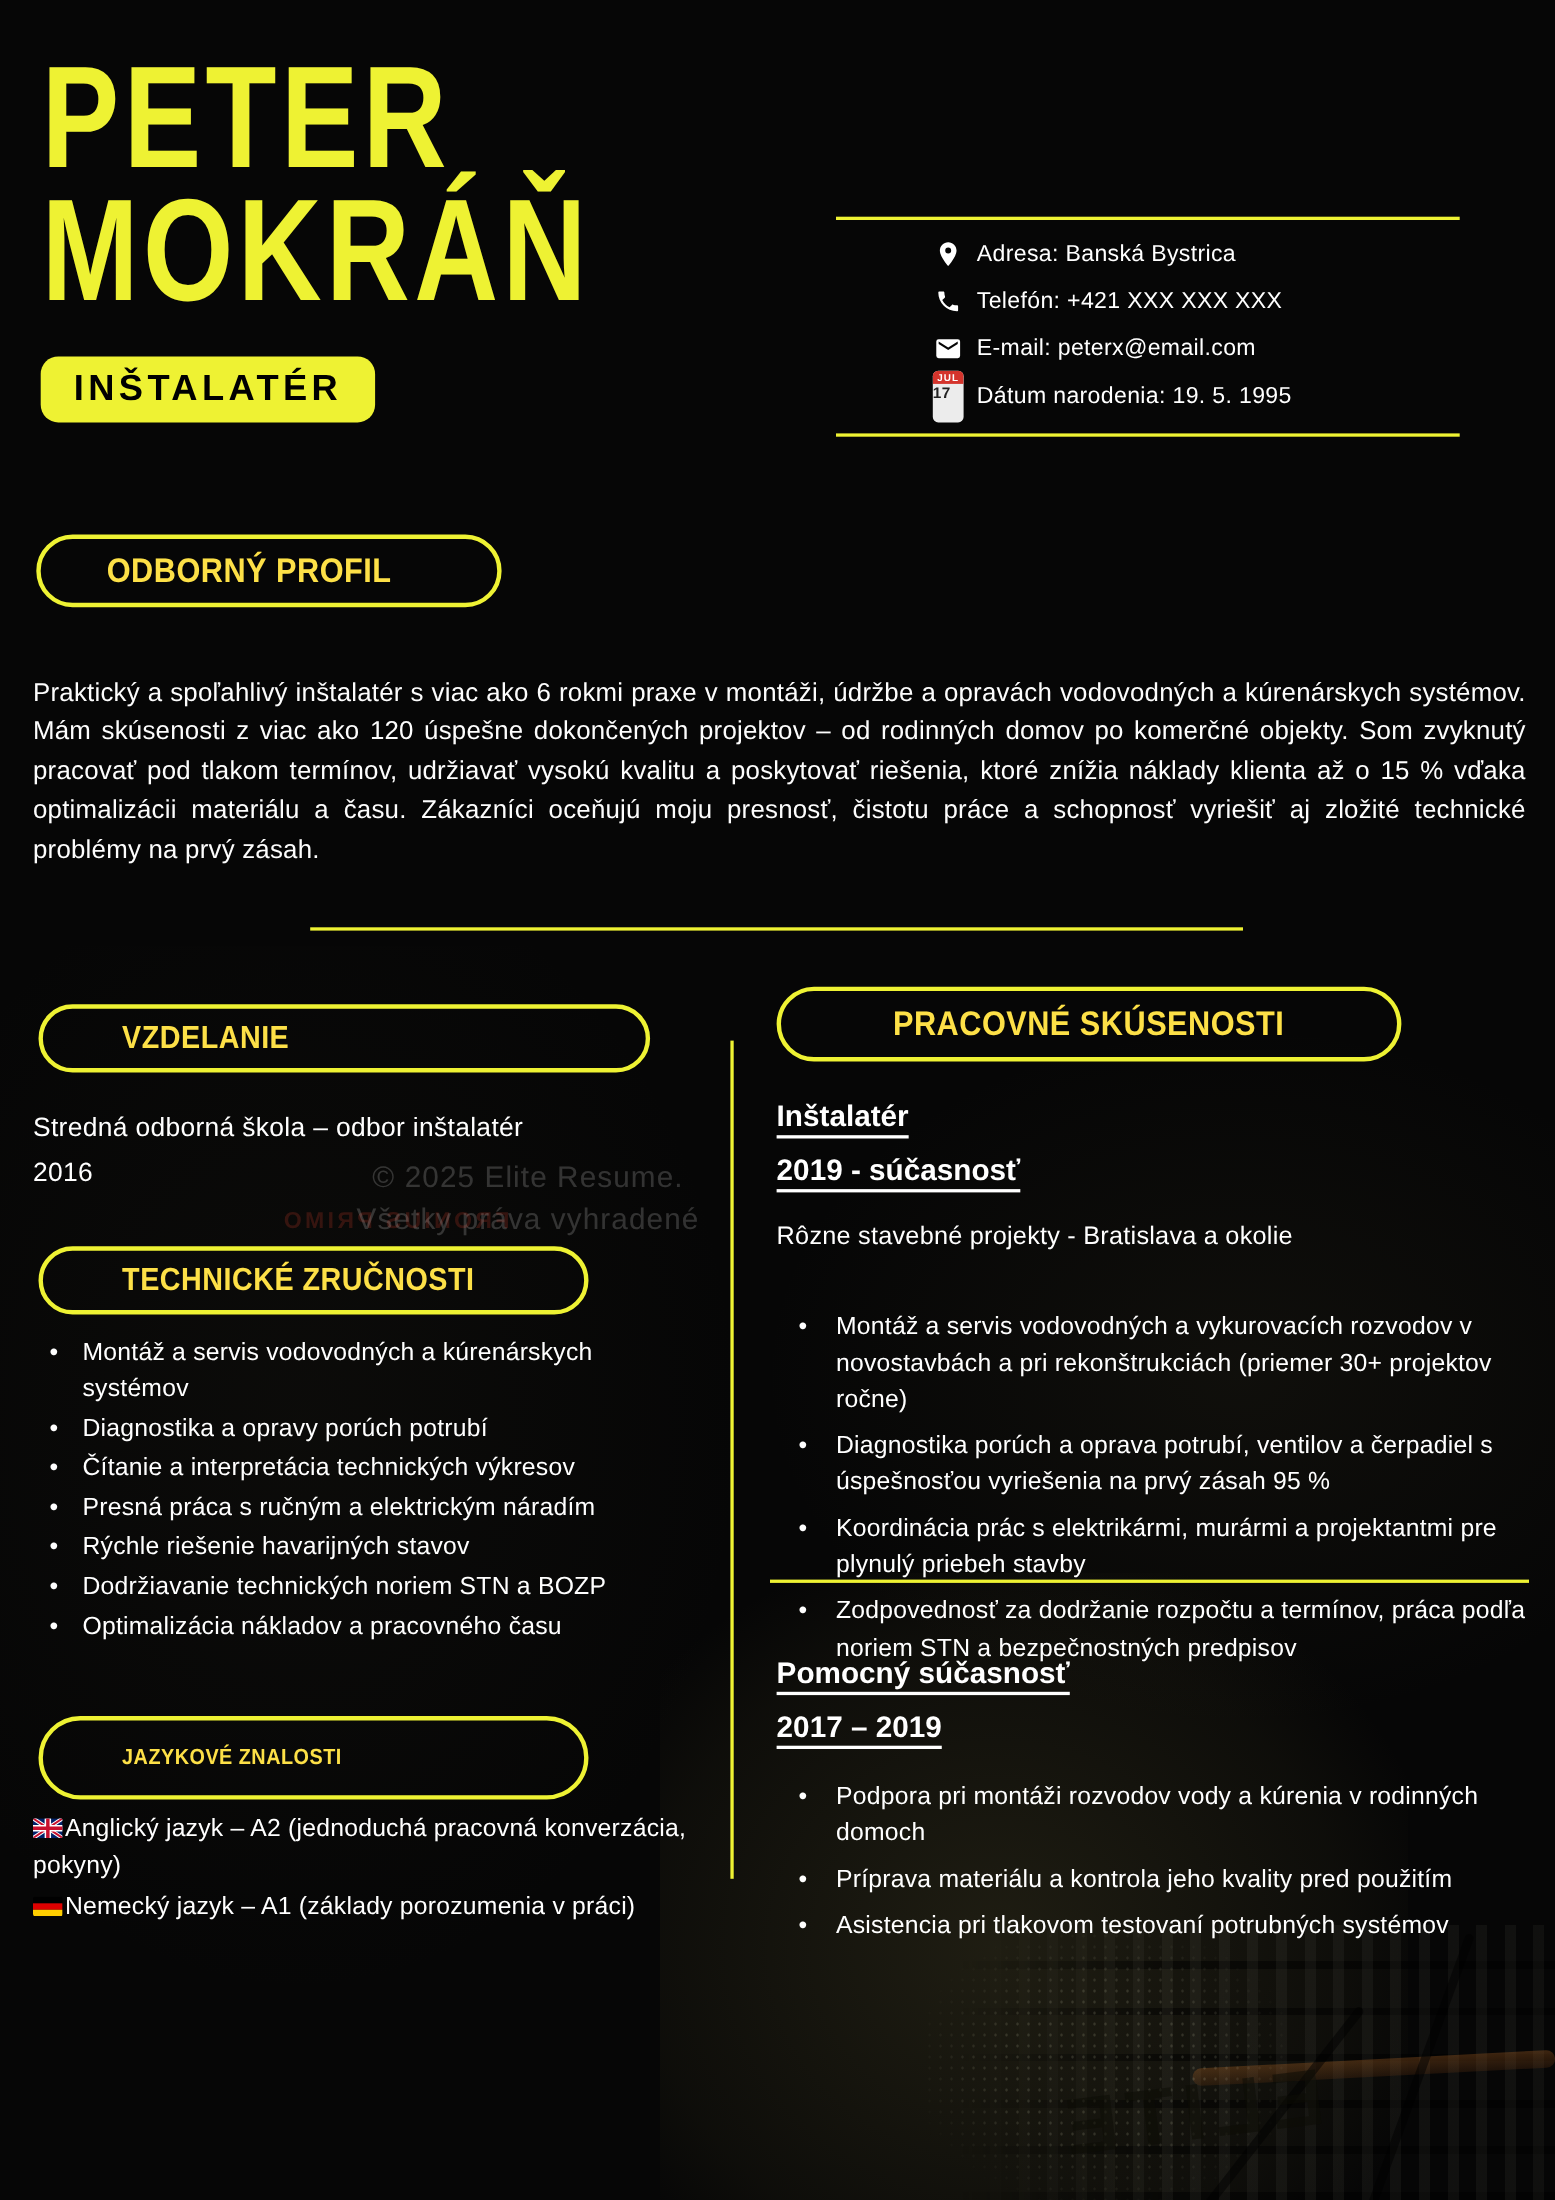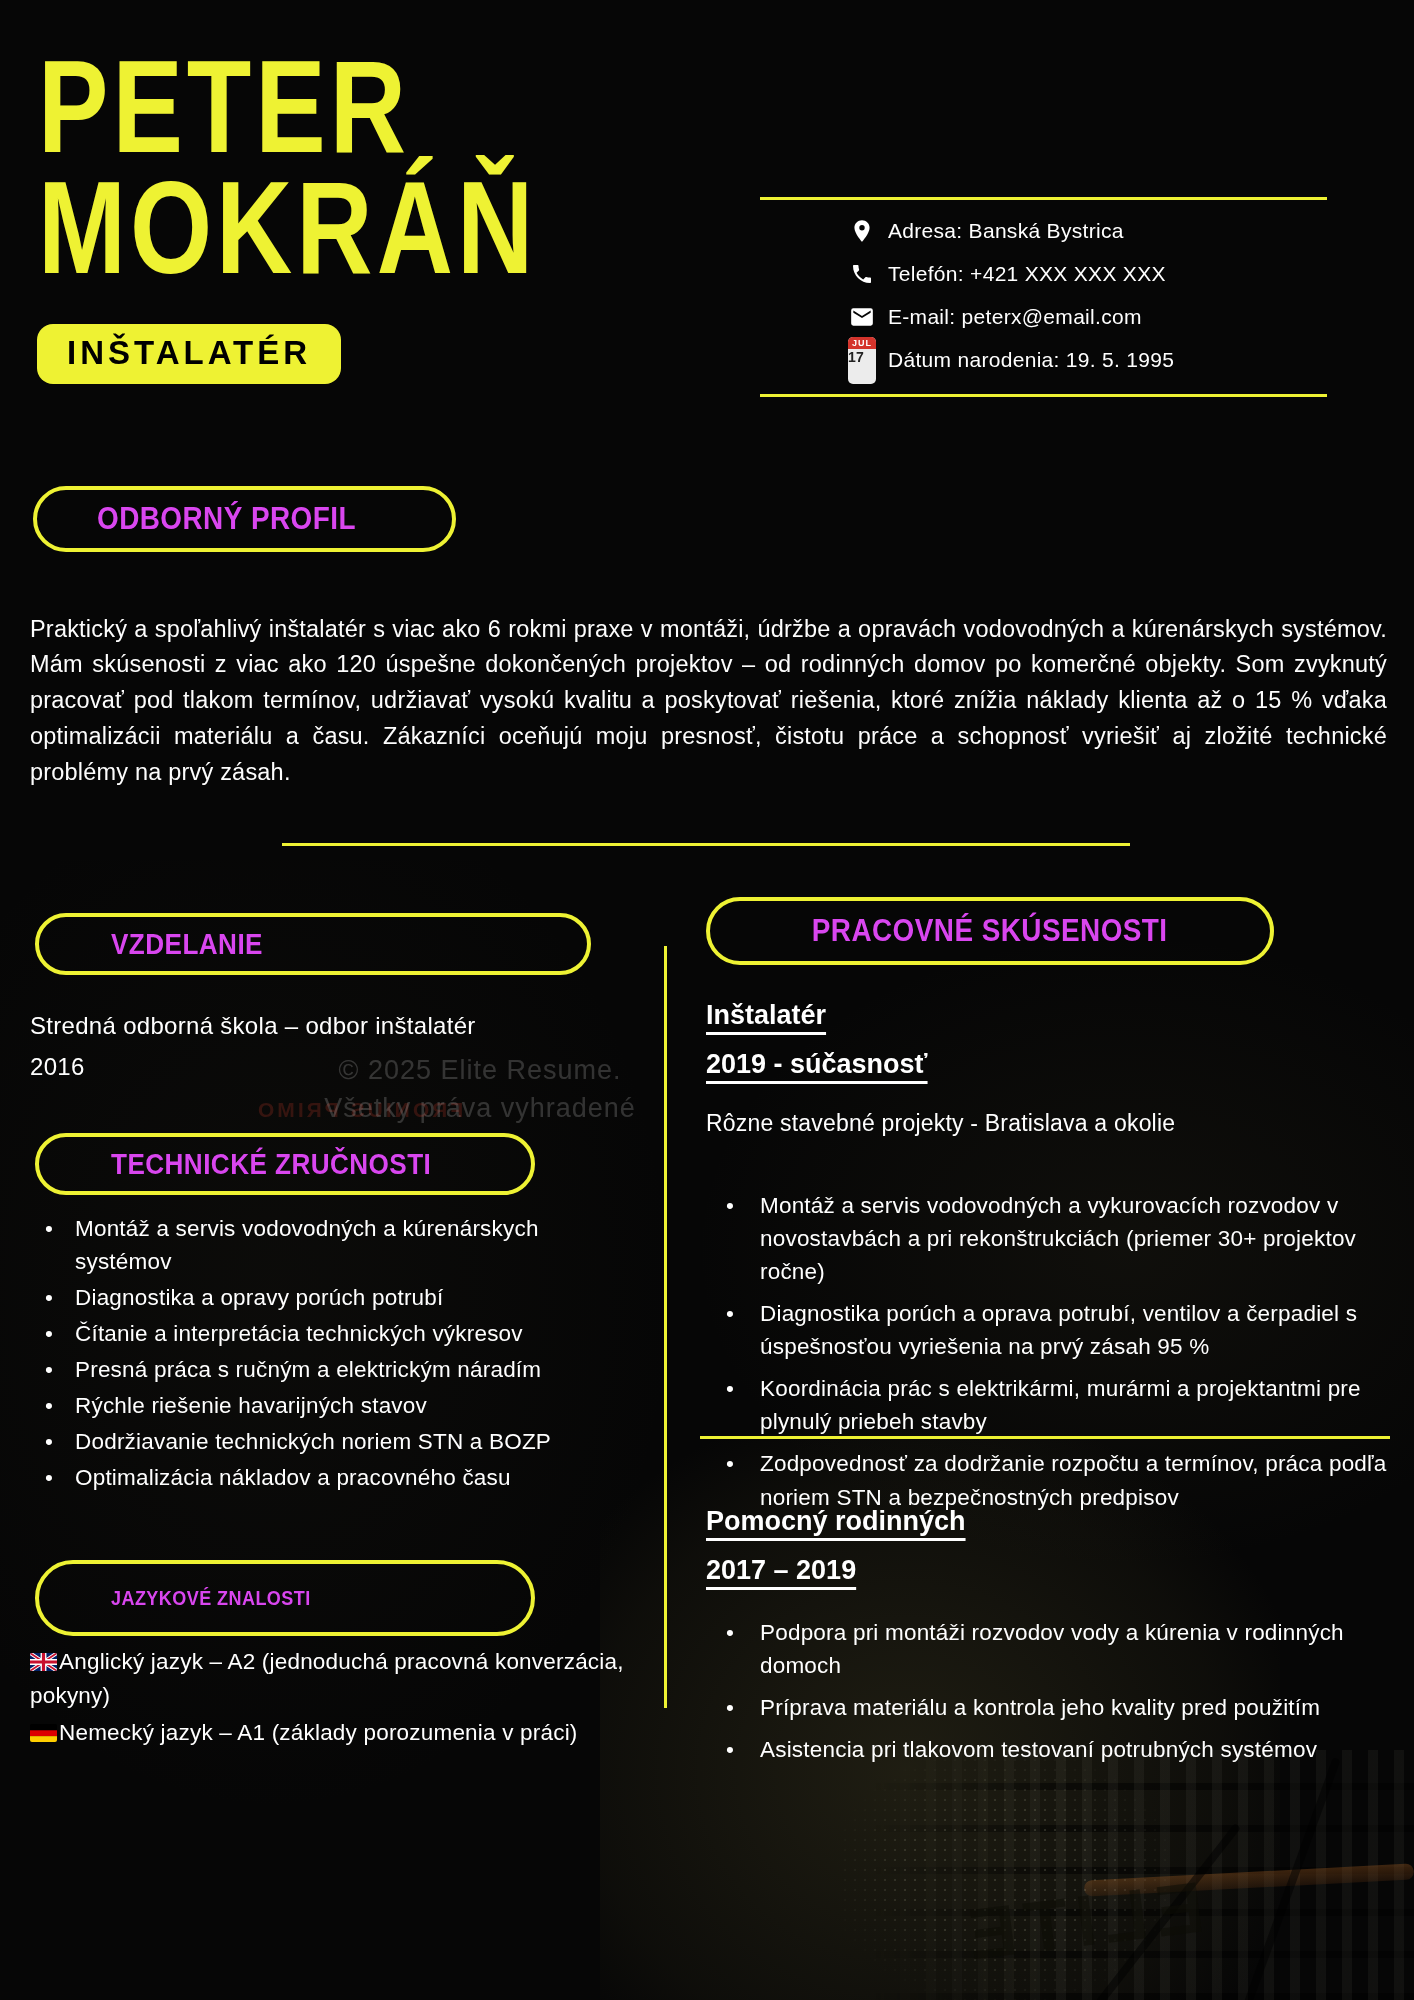--- a/index.html
+++ b/index.html
@@ -55,21 +55,21 @@
   .c-icon{ width:32px; display:flex; justify-content:center; align-items:center; }
   .c-icon svg{ fill:#fff; }
   .cal{ width:28px; height:47px; border-radius:5px; overflow:hidden; background:#ececec;
     display:flex; flex-direction:column; }
   .cal-m{ background:#d4342c; color:#fff; font-size:9px; font-weight:bold; text-align:center;
     line-height:12px; height:12px; letter-spacing:1px; }
   .cal-d{ color:#222; font-weight:bold; font-size:14px; text-align:left; line-height:17px; }
 
   
   .pill{ position:absolute; box-sizing:border-box; border:4px solid var(--accent); border-radius:44px;
-    display:flex; align-items:center; font-weight:bold; color:#d946ef; letter-spacing:.5px; }
+    display:flex; align-items:center; font-weight:bold; color:#fde047; letter-spacing:.5px; }
   .cond{ display:inline-block; white-space:nowrap; transform:scaleX(.9); transform-origin:left center; }
   .cond-c{ transform-origin:center center; }
   .pill-profile{ left:33px;  top:486px;  width:423px; height:66px; font-size:31px; padding-left:60px; }
   .pill-edu    { left:35px;  top:913px;  width:556px; height:62px; font-size:29px; padding-left:72px; }
   .pill-skills { left:35px;  top:1133px; width:500px; height:62px; font-size:29px; padding-left:72px; }
   .pill-lang   { left:35px;  top:1560px; width:500px; height:76px; font-size:20px; padding-left:72px; }
   .pill-exp    { left:706px; top:897px;  width:568px; height:68px; font-size:31px; justify-content:center; }
 
   
   .profile-text{ position:absolute; left:30px; top:588px; width:1357px;
@@ -247,21 +247,21 @@
 
         <li>Koordinácia prác s elektrikármi, murármi a projektantmi pre plynulý priebeh stavby</li>
 
         <li>Zodpovednosť za dodržanie rozpočtu a termínov, práca podľa noriem STN a bezpečnostných predpisov</li>
       </ul>
   </div>
 
   <div class="divider-job"></div>
 
   <div class="job job-2">
-    <div class="job-role"><span class="u">Pomocný rodinných</span></div>
+    <div class="job-role"><span class="u">Pomocný súčasnosť</span></div>
     <div class="job-period"><span class="u">2017 – 2019</span></div>
     <ul class="list">
 
         <li>Podpora pri montáži rozvodov vody a kúrenia v rodinných domoch</li>
 
         <li>Príprava materiálu a kontrola jeho kvality pred použitím</li>
 
         <li>Asistencia pri tlakovom testovaní potrubných systémov</li>
       </ul>
   </div>

